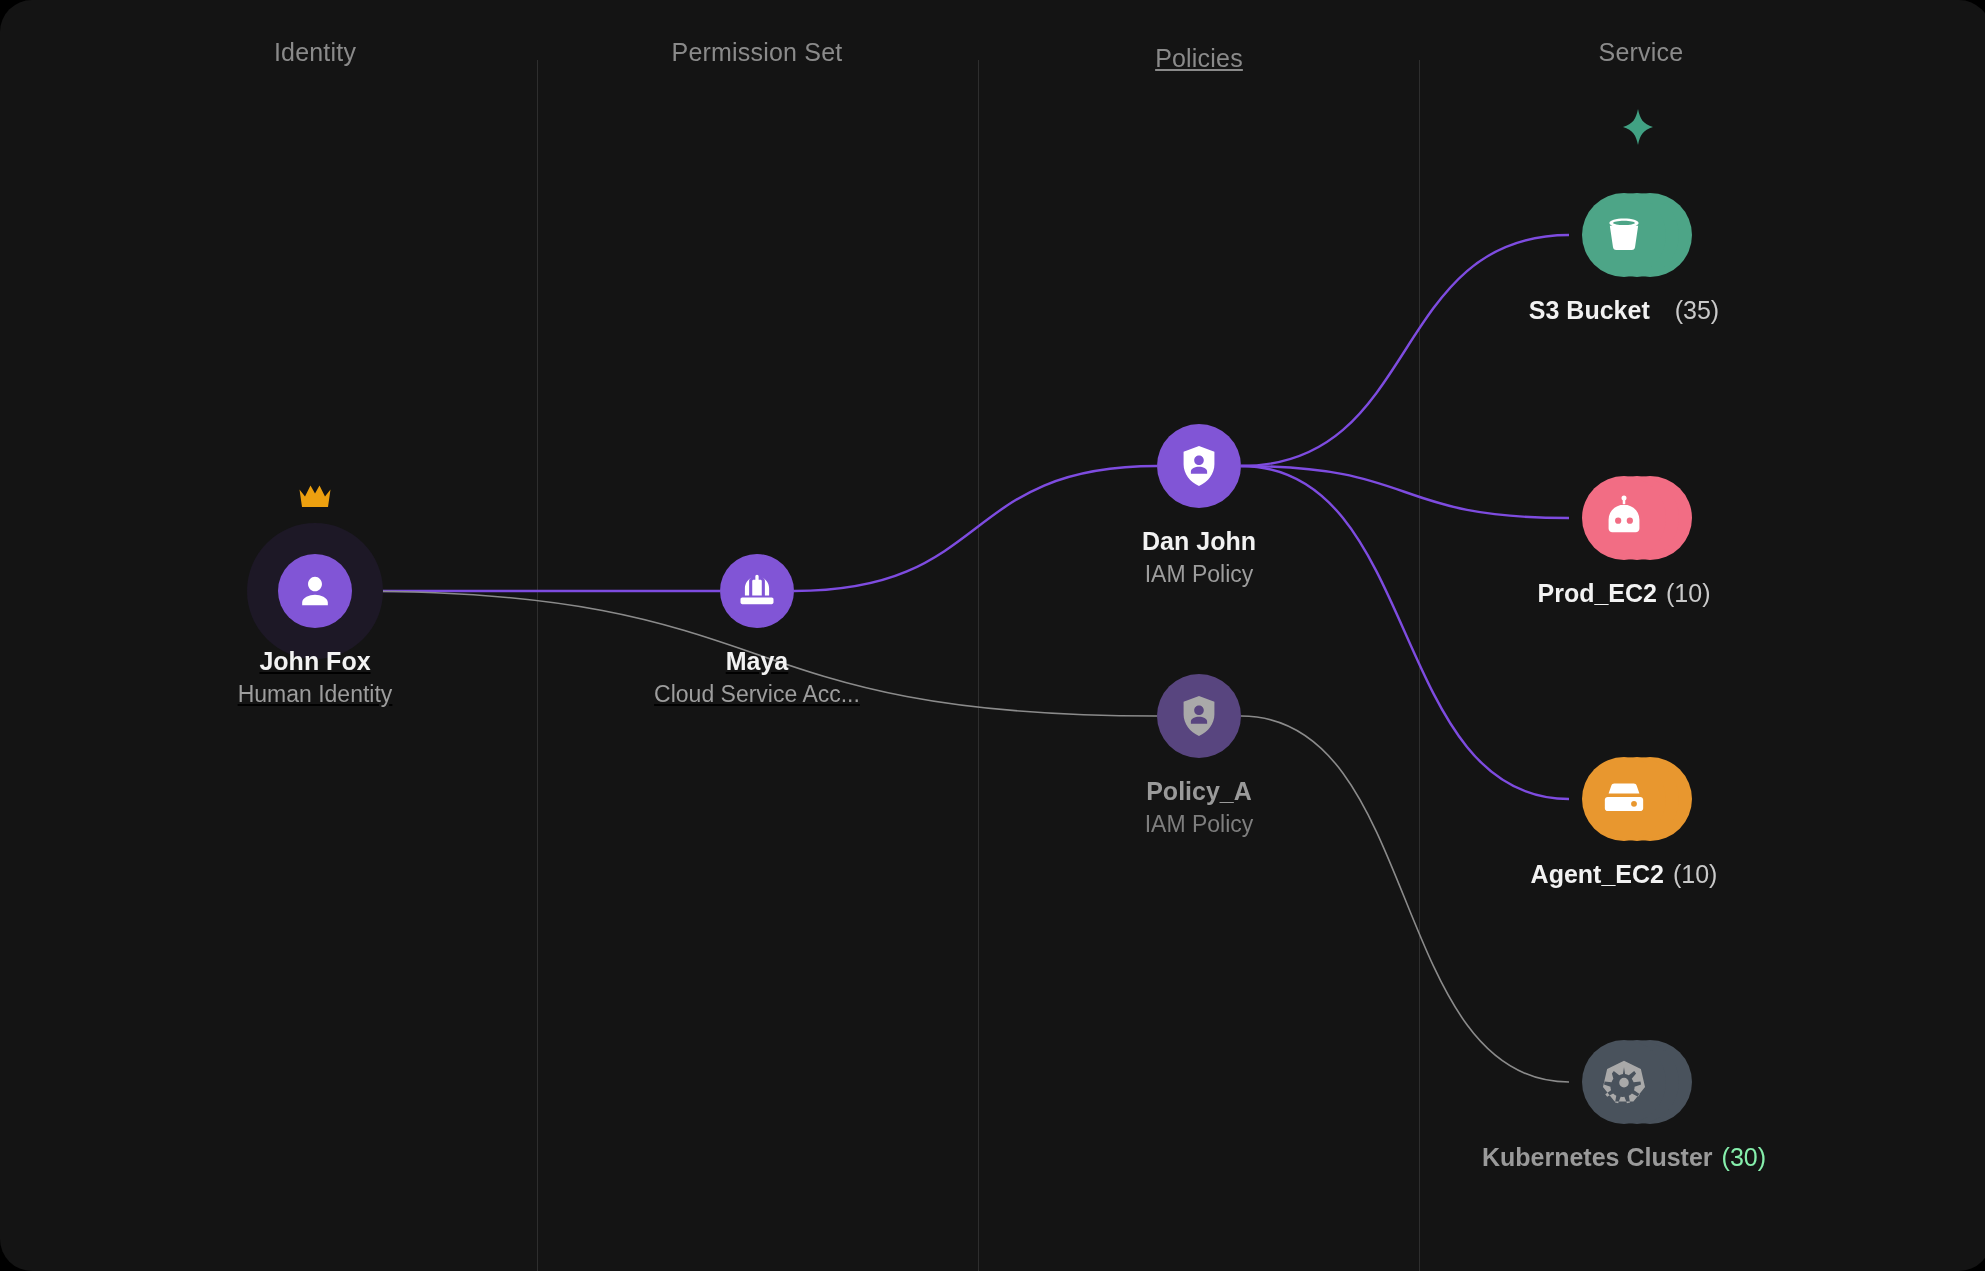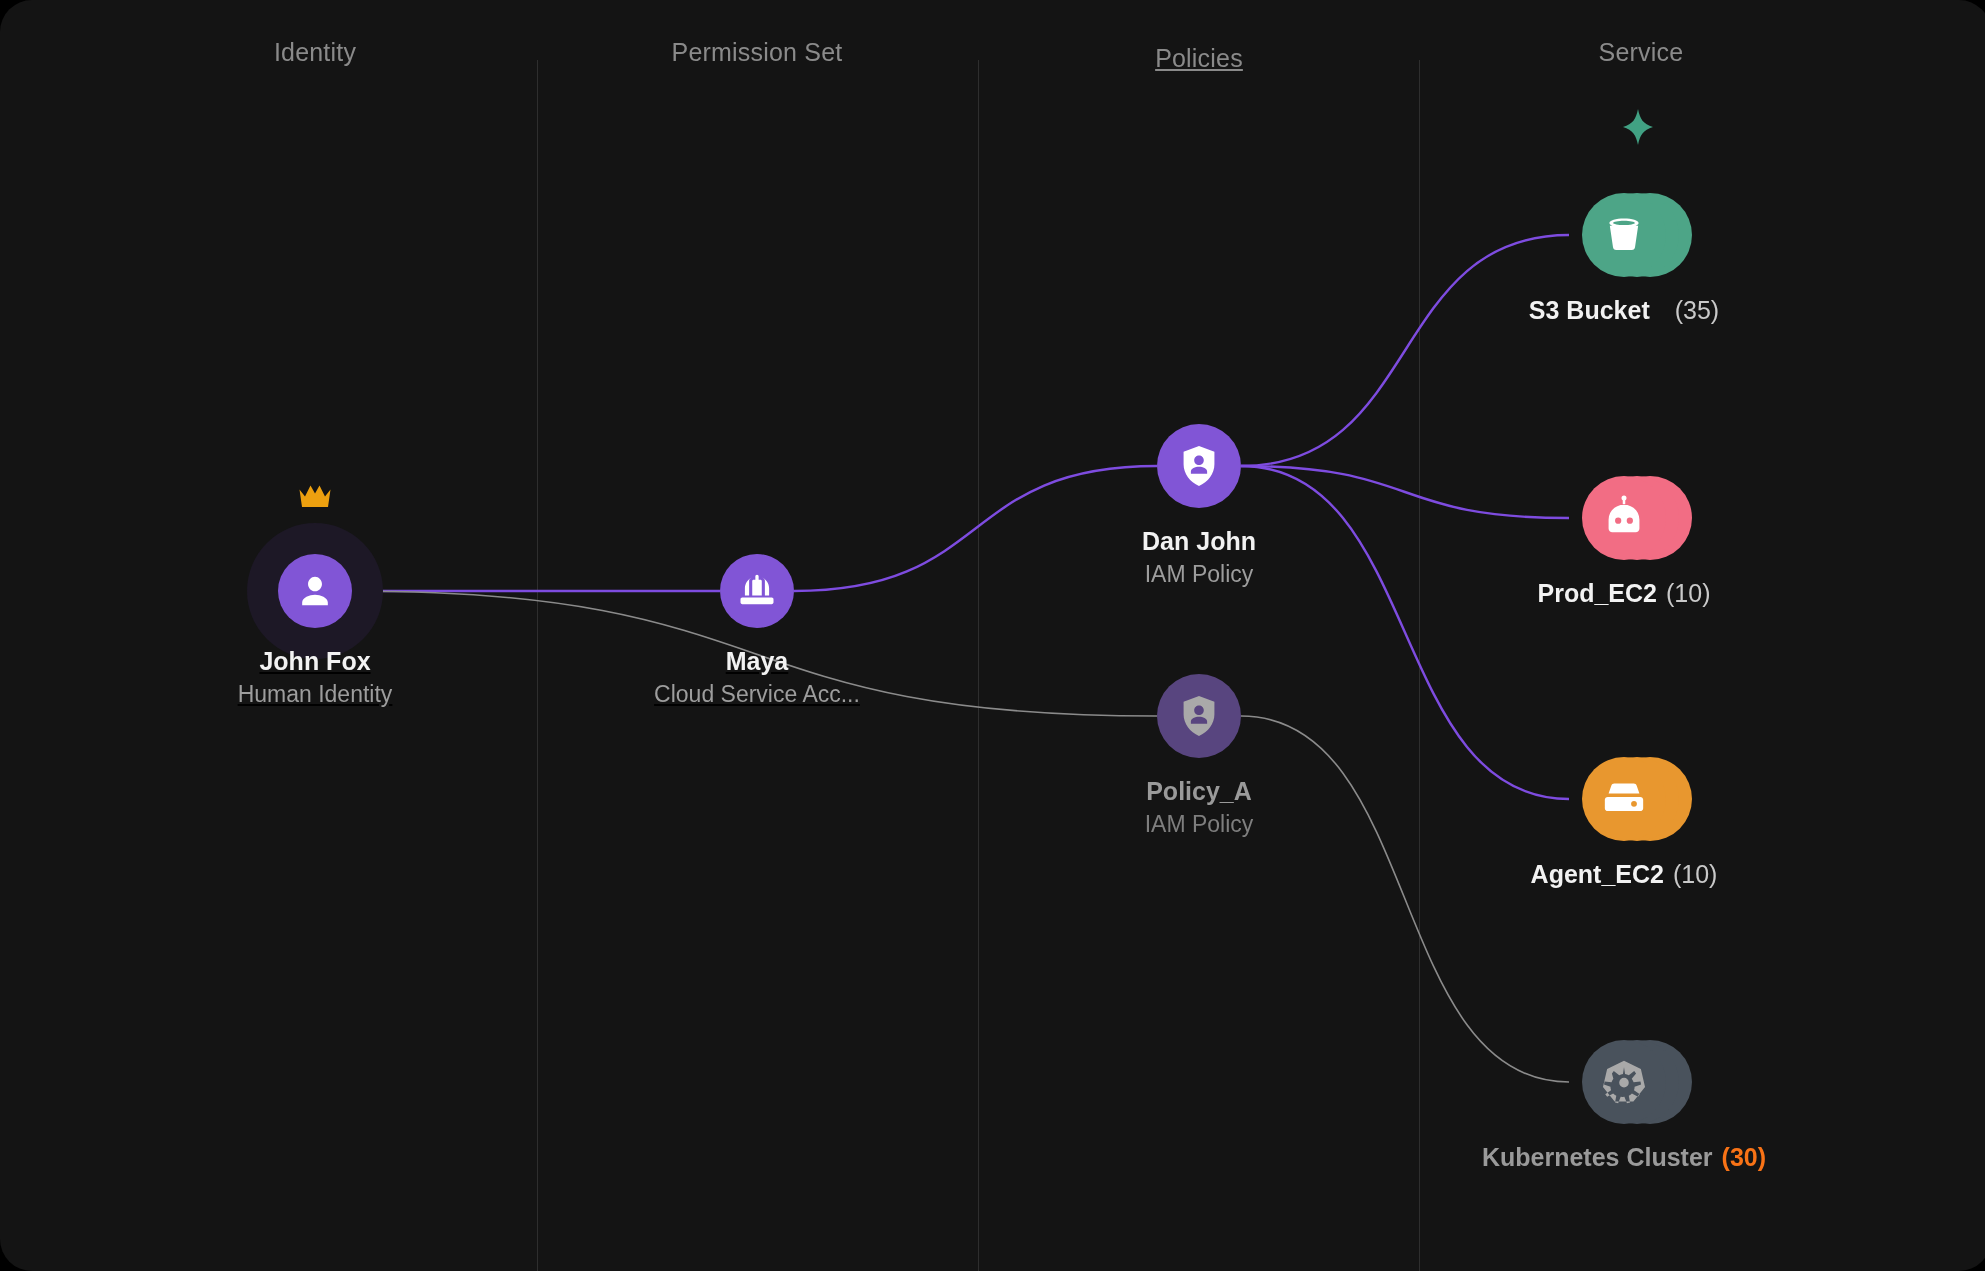--- a/index.html
+++ b/index.html
@@ -30,21 +30,21 @@
   }
   .stack-l{position:absolute;border-radius:50%;top:0;}
   .crown{position:absolute;left:50%;transform:translateX(-50%);}
   .sparkle{position:absolute;left:50%;transform:translateX(-50%);}
   .labels{position:absolute;left:50%;transform:translateX(-50%);white-space:nowrap;}
   .n-title{font-size:25px;font-weight:bold;color:#f2f2f2;line-height:1.25;}
   .n-title.dim{color:#9a9a9a;font-weight:bold;}
   .n-sub{font-size:23px;color:#9d9d9d;line-height:1.5;}
   .n-sub.dim{color:#7e7e7e;}
   .n-count{font-size:25px;font-weight:normal;color:#c9c9c9;}
-  .n-count.dim{color:#f97316;font-weight:bold;}
+  .n-count.dim{color:#86efac;}
 </style>
 </head>
 <body>
 
 <div id="canvas">
 
   <div id="headers">
       <div class="col-header" style="left: 315px; top: 38px;">Identity</div>
       <div class="col-header" style="left: 757px; top: 38px;">Permission Set</div>
       <div class="col-header" style="left: 1199px; top: 44px; text-decoration: underline;">Policies</div>

